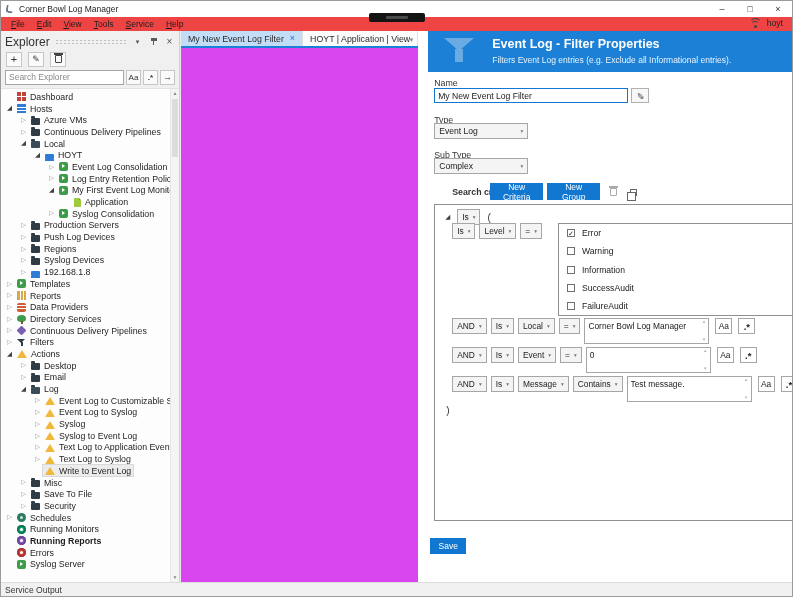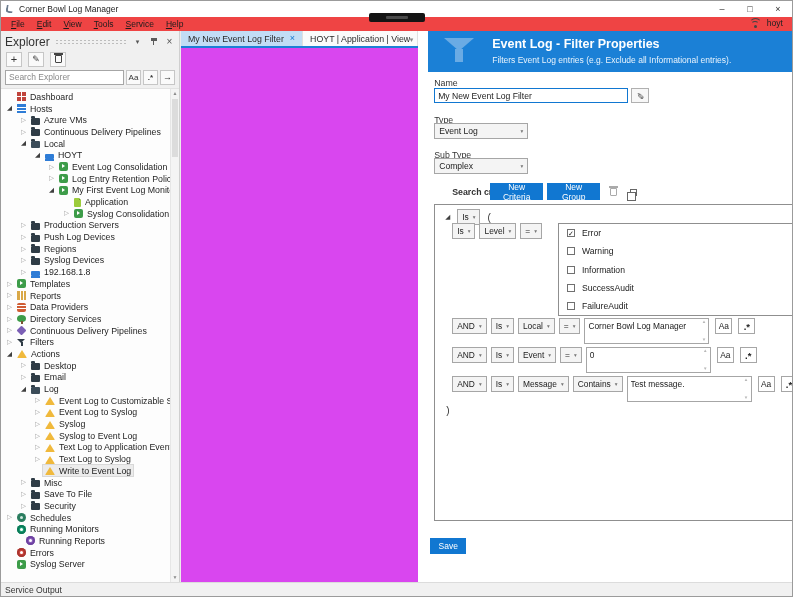--- a/index.html
+++ b/index.html
@@ -311,21 +311,21 @@
                 <span class="tlabel">My First Event Log Monitor</span>
               </span>
             </div>
             <div class="trow" style="padding-left: 59px;">
               <span class="exp "></span>
               <span class="cnt">
                 <span class="ti ti-page"></span>
                 <span class="tlabel">Application</span>
               </span>
             </div>
-            <div class="trow" style="padding-left: 60px;">
+            <div class="trow" style="padding-left: 45px;">
               <span class="exp closed"></span>
               <span class="cnt">
                 <span class="ti ti-green-box"></span>
                 <span class="tlabel">Syslog Consolidation</span>
               </span>
             </div>
             <div class="trow" style="padding-left: 17px;">
               <span class="exp closed"></span>
               <span class="cnt">
                 <span class="ti ti-folder"></span>
@@ -507,21 +507,21 @@
                 <span class="tlabel">Schedules</span>
               </span>
             </div>
             <div class="trow" style="padding-left: 3px;">
               <span class="exp "></span>
               <span class="cnt">
                 <span class="ti ti-circle-green"></span>
                 <span class="tlabel">Running Monitors</span>
               </span>
             </div>
-            <div class="trow" style="padding-left: 12px;">
+            <div class="trow" style="padding-left: 3px; font-weight: bold;">
               <span class="exp "></span>
               <span class="cnt">
                 <span class="ti ti-circle-purple"></span>
                 <span class="tlabel">Running Reports</span>
               </span>
             </div>
             <div class="trow" style="padding-left: 3px;">
               <span class="exp "></span>
               <span class="cnt">
                 <span class="ti ti-circle-red"></span>

